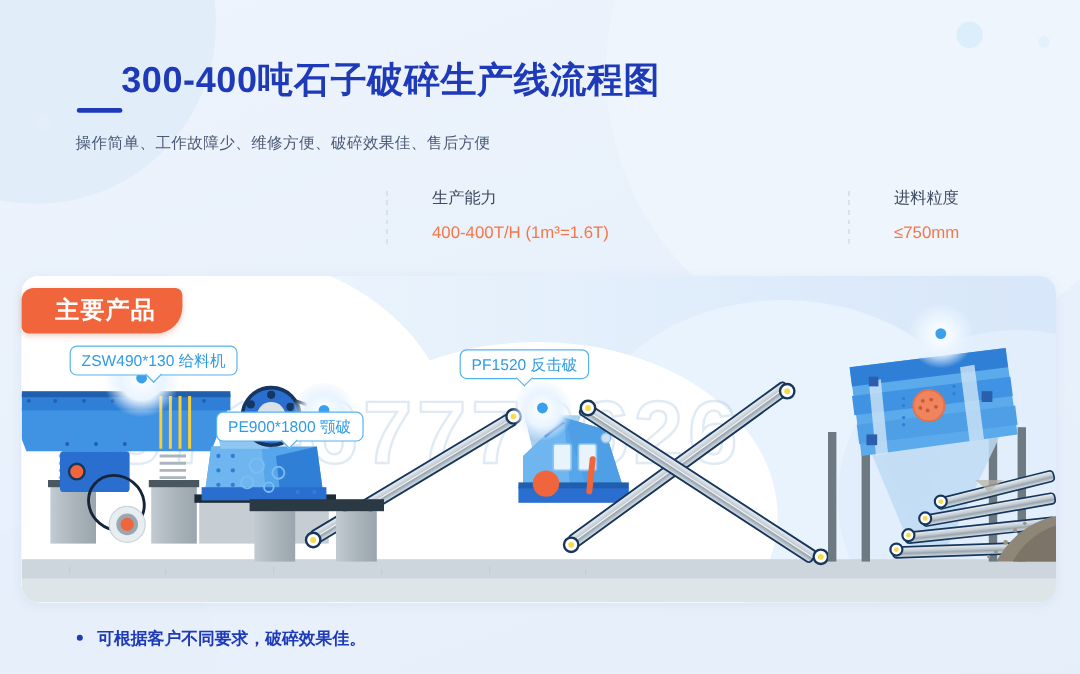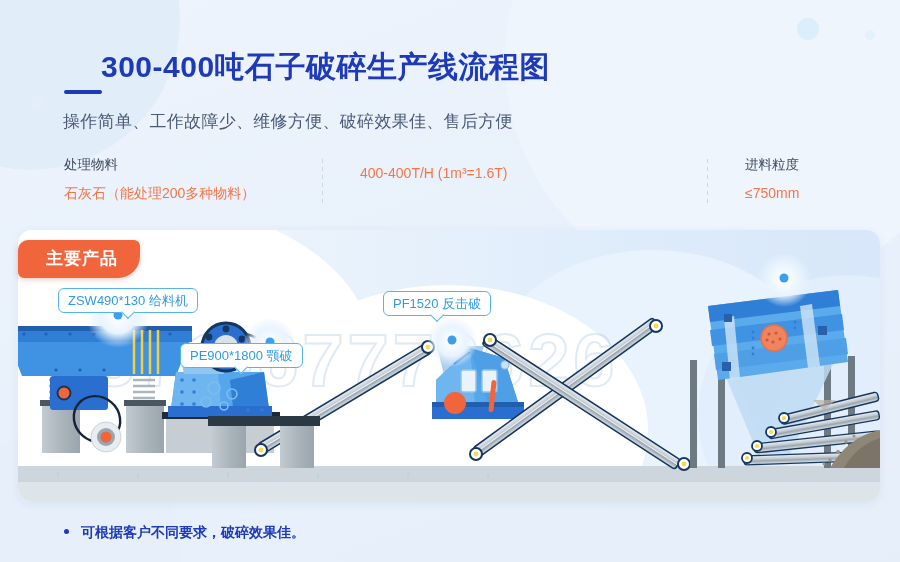--- a/index.html
+++ b/index.html
@@ -30,21 +30,21 @@
     position:absolute; left:62px; top:47px;
     font-size:30px; font-weight:bold; letter-spacing:.5px;
     color:#1e3ab8; white-space:nowrap;margin-left:39px;
   }
   .title-rule {
     position:absolute; left:64px; top:90px;
     width:38px; height:4px; background:#1e3ab8; border-radius:2px;
   }
   .subtitle {
     position:absolute; left:63px; top:110px;
-    font-size:17px; color:#4a5a76; letter-spacing:.3px; white-space:nowrap;
+    font-size:13px; color:#4a5a76; letter-spacing:.3px; white-space:nowrap;
   }
 
   .specs { position:absolute; left:0; top:155px; width:900px; height:55px; }
   .spec { position:absolute; top:0; }
   .spec-k { font-size:13.5px; color:#3e4a60; line-height:20px; white-space:nowrap; }
   .spec-v { font-size:14px; color:#f4774a; line-height:20px; margin-top:8px; white-space:nowrap; }
   .spec-1 { left:64px; }
   .spec-2 { left:360px; }
   .spec-3 { left:745px; }
   .spec-div { position:absolute; top:4px; width:1px; height:44px;
@@ -75,21 +75,21 @@
     position:absolute; left:30px; top:88px; width:820px;
     font-size:74px; font-weight:bold; letter-spacing:4px;
     color:transparent; -webkit-text-stroke:2px rgba(150,185,220,.30);
     white-space:nowrap; user-select:none;
   }
 
   
   .badge {
     position:absolute; left:18px; top:240px;
     height:38px; padding:0 22px 0 28px;
-    background:#f0653c; color:#fff; font-size:17px; font-weight:bold;
+    background:#f0653c; color:#fff; font-size:20px; font-weight:bold;
     line-height:38px; border-radius:10px 6px 22px 6px;
     box-shadow:0 2px 5px rgba(200,80,40,.25);
     letter-spacing:1px;
     text-align:center;
   }
 
   
   .mlabel {
     position:absolute;
     background:#ffffff; border:1px solid #55b4f0; border-radius:6px;
@@ -122,26 +122,23 @@
   <div class="deco deco-d"></div>
   <div class="deco deco-e"></div>
   <div class="deco deco-f"></div>
 
   <div class="header">
     <div class="title">300-400吨石子破碎生产线流程图</div>
     <div class="title-rule"></div>
     <div class="subtitle">操作简单、工作故障少、维修方便、破碎效果佳、售后方便</div>
 
     <div class="specs">
-      <div class="spec spec-1">
-        <div class="spec-k">处理物料</div>
-        <div class="spec-v">石灰石（能处理200多种物料）</div>
-      </div>
       <div class="spec-div div-1"></div>
       <div class="spec spec-2">
+        <div class="spec-k">生产能力</div>
         <div class="spec-v">400-400T/H (1m³=1.6T)</div>
       </div>
       <div class="spec-div div-2"></div>
       <div class="spec spec-3">
         <div class="spec-k">进料粒度</div>
         <div class="spec-v">≤750mm</div>
       </div>
     </div>
   </div>
 

